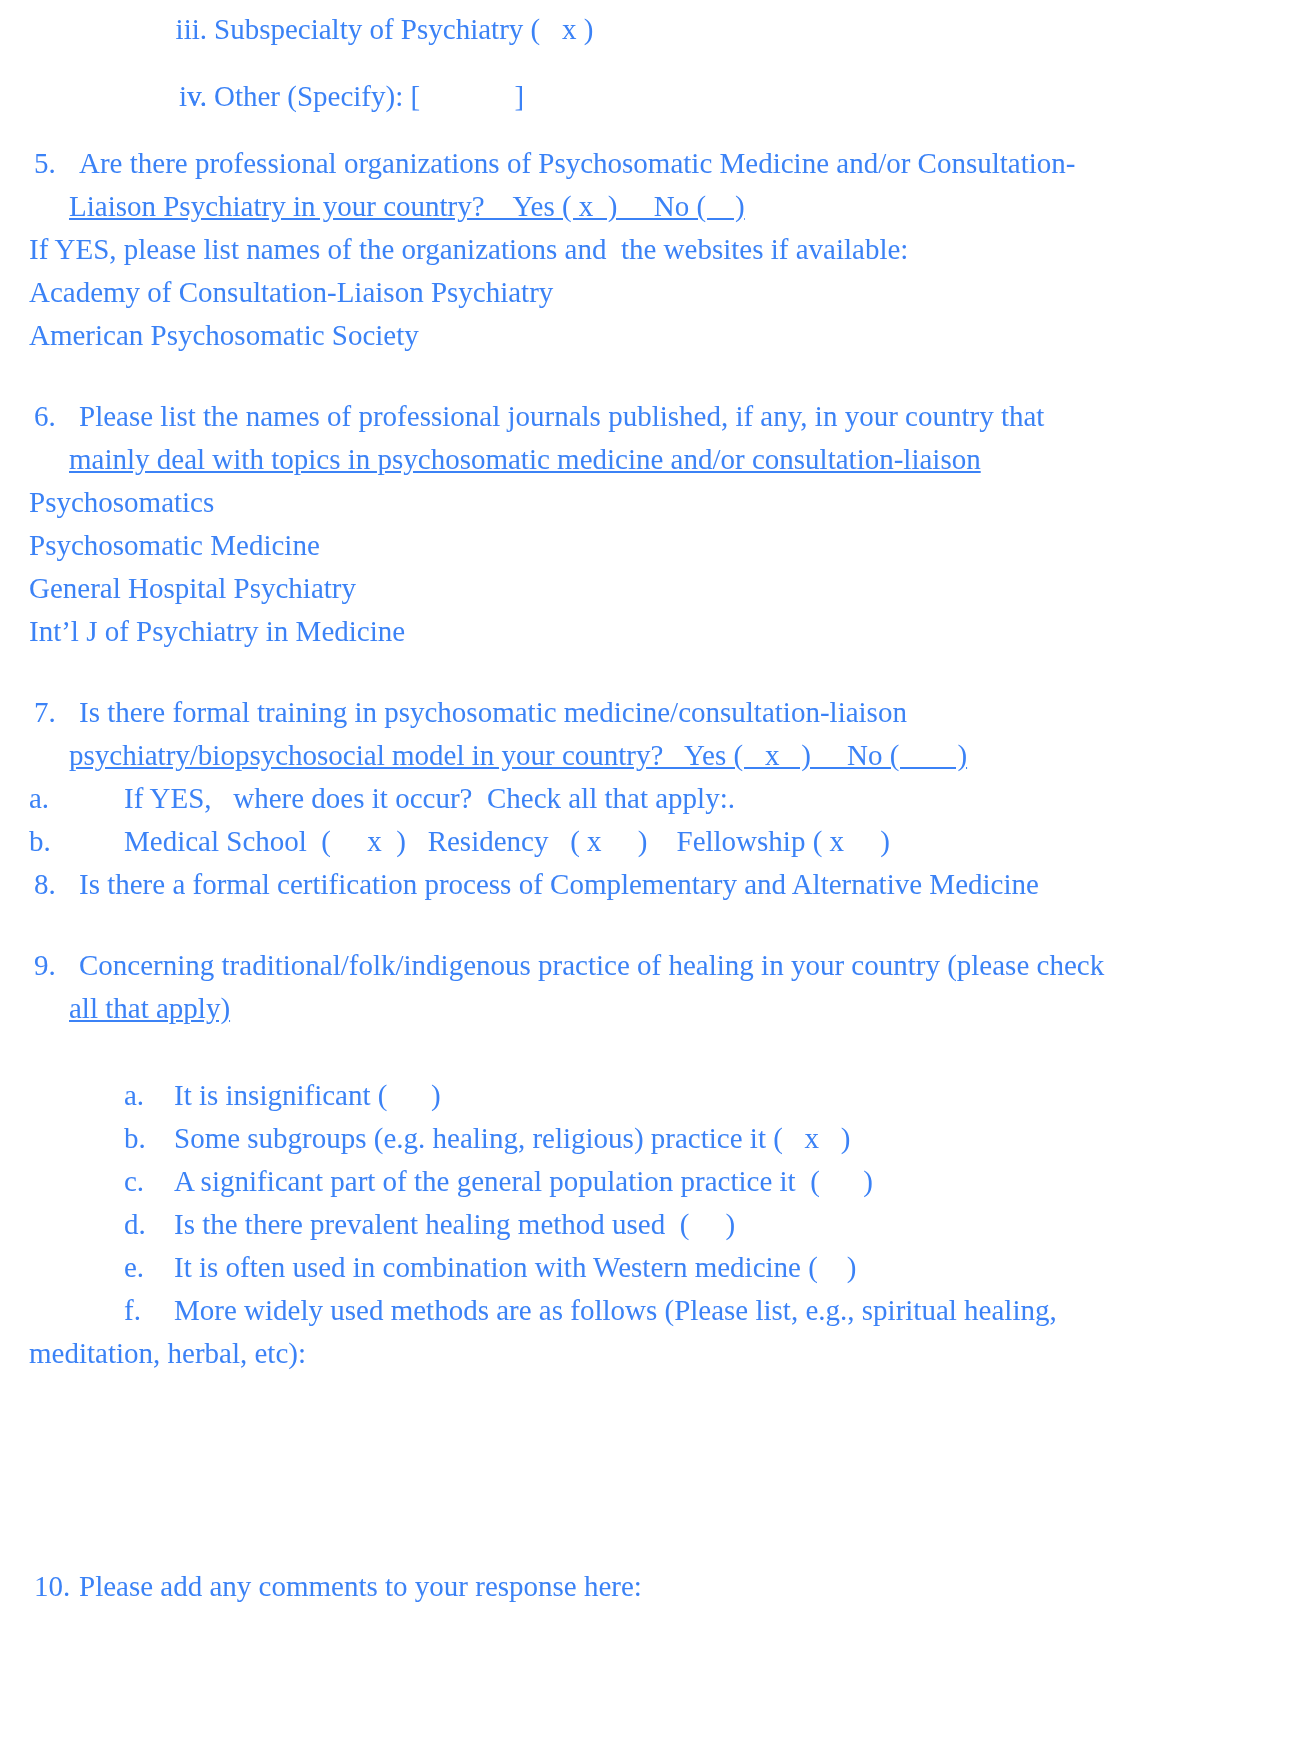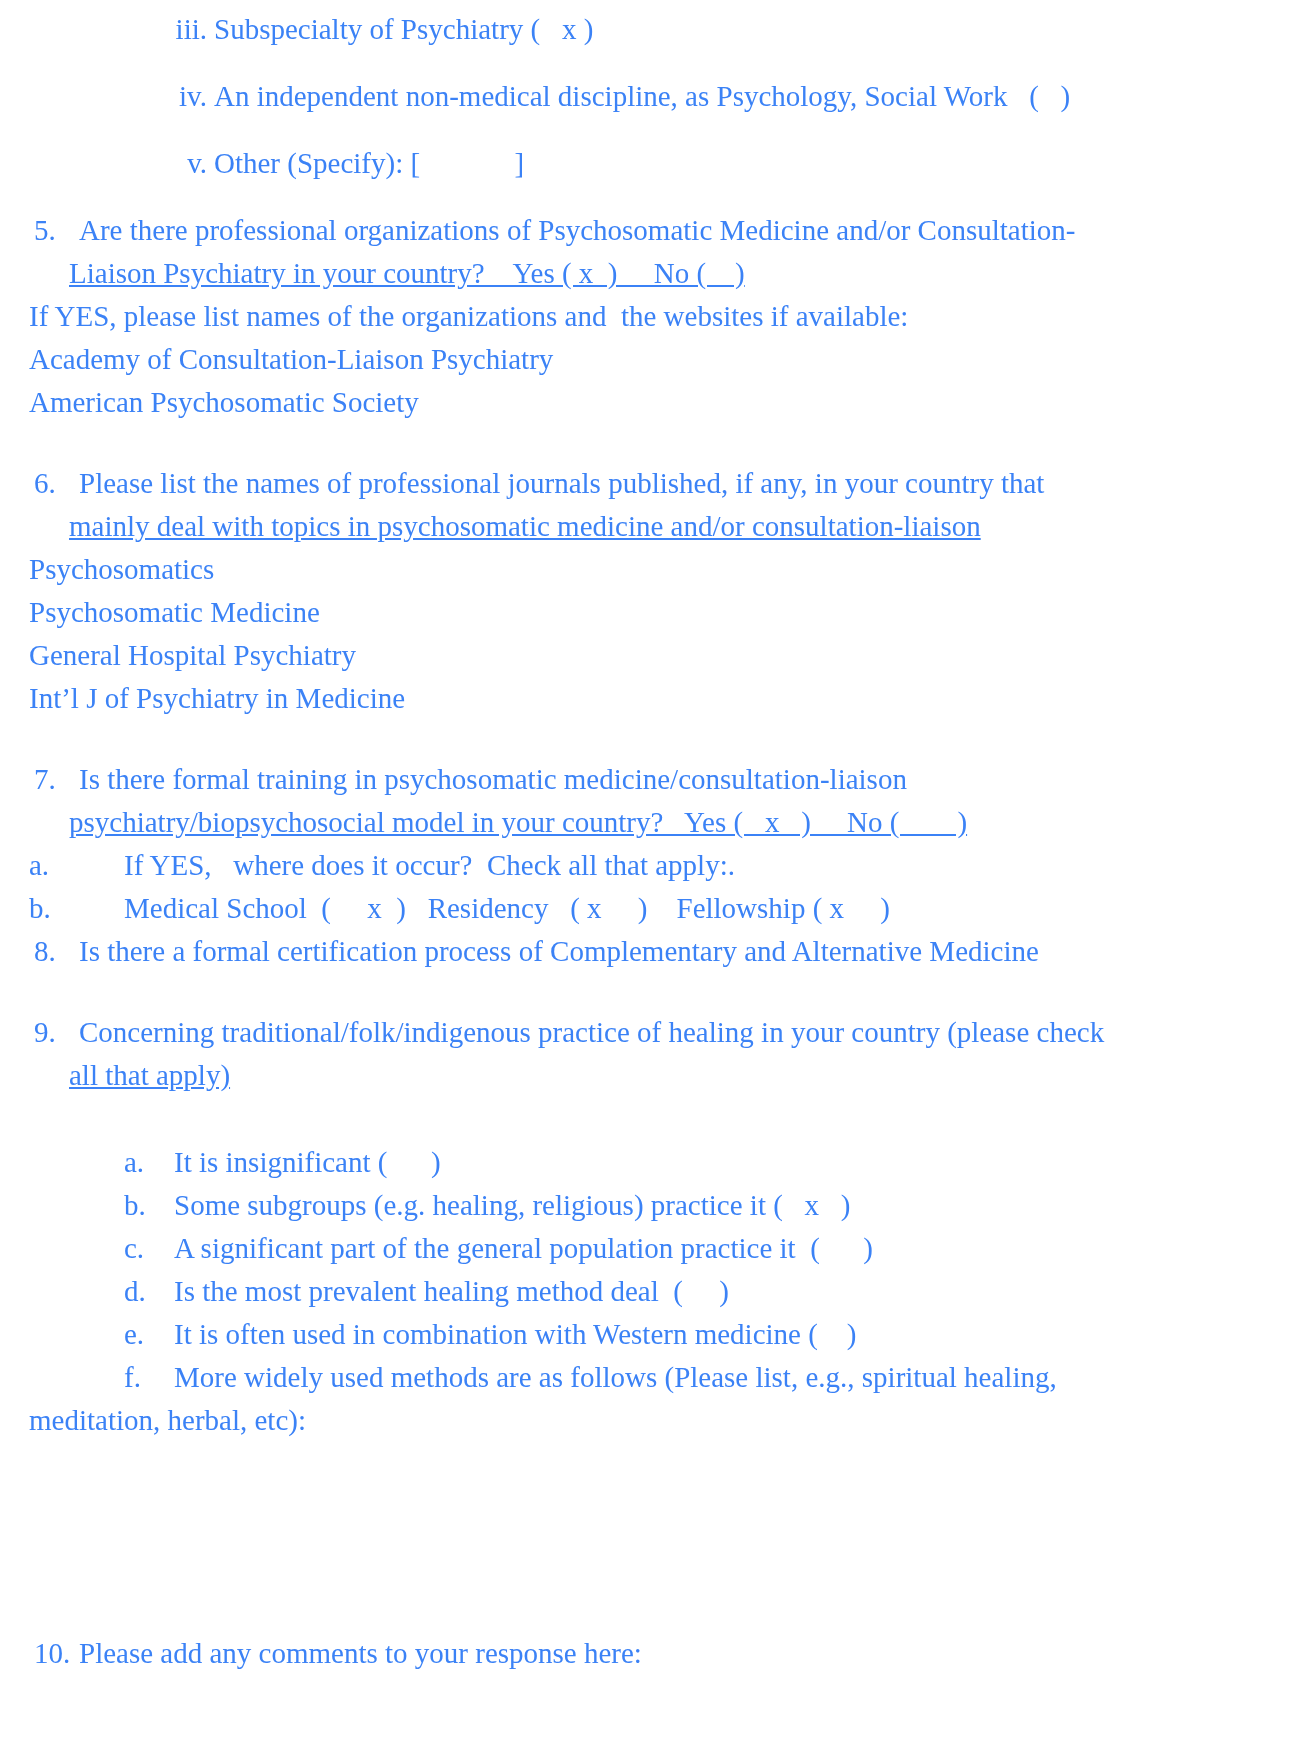--- a/index.html
+++ b/index.html
@@ -70,21 +70,20 @@
 <body>
 
 <div class="page">
 
   <div class="line roman">
     <span class="rlabel">iii.</span>
     <span class="t">Subspecialty of Psychiatry (   x )</span>
   </div>
   <div class="line roman gap-sm">
     <span class="rlabel">iv.</span>
-    <span class="t">An independent non-medical discipline, as Psychology, Social Work   (   )</span>
   </div>
   <div class="line roman gap-sm">
     <span class="rlabel">v.</span>
     <span class="t">Other (Specify): [             ]</span>
   </div>
 
   <div class="line item gap-sm">
     <span class="num">5.</span>
     <span class="t">Are there professional organizations of Psychosomatic Medicine and/or Consultation-</span>
   </div>
@@ -155,21 +154,21 @@
   <div class="line opt">
     <span class="olabel">b.</span>
     <span class="t">Some subgroups (e.g. healing, religious) practice it (   x   )</span>
   </div>
   <div class="line opt">
     <span class="olabel">c.</span>
     <span class="t">A significant part of the general population practice it  (      )</span>
   </div>
   <div class="line opt">
     <span class="olabel">d.</span>
-    <span class="t">Is the most prevalent healing method deal  (     )</span>
+    <span class="t">Is the there prevalent healing method used  (     )</span>
   </div>
   <div class="line opt">
     <span class="olabel">e.</span>
     <span class="t">It is often used in combination with Western medicine (    )</span>
   </div>
   <div class="line opt">
     <span class="olabel">f.</span>
     <span class="t">More widely used methods are as follows (Please list, e.g., spiritual healing,</span>
   </div>
   <div class="line sub">

